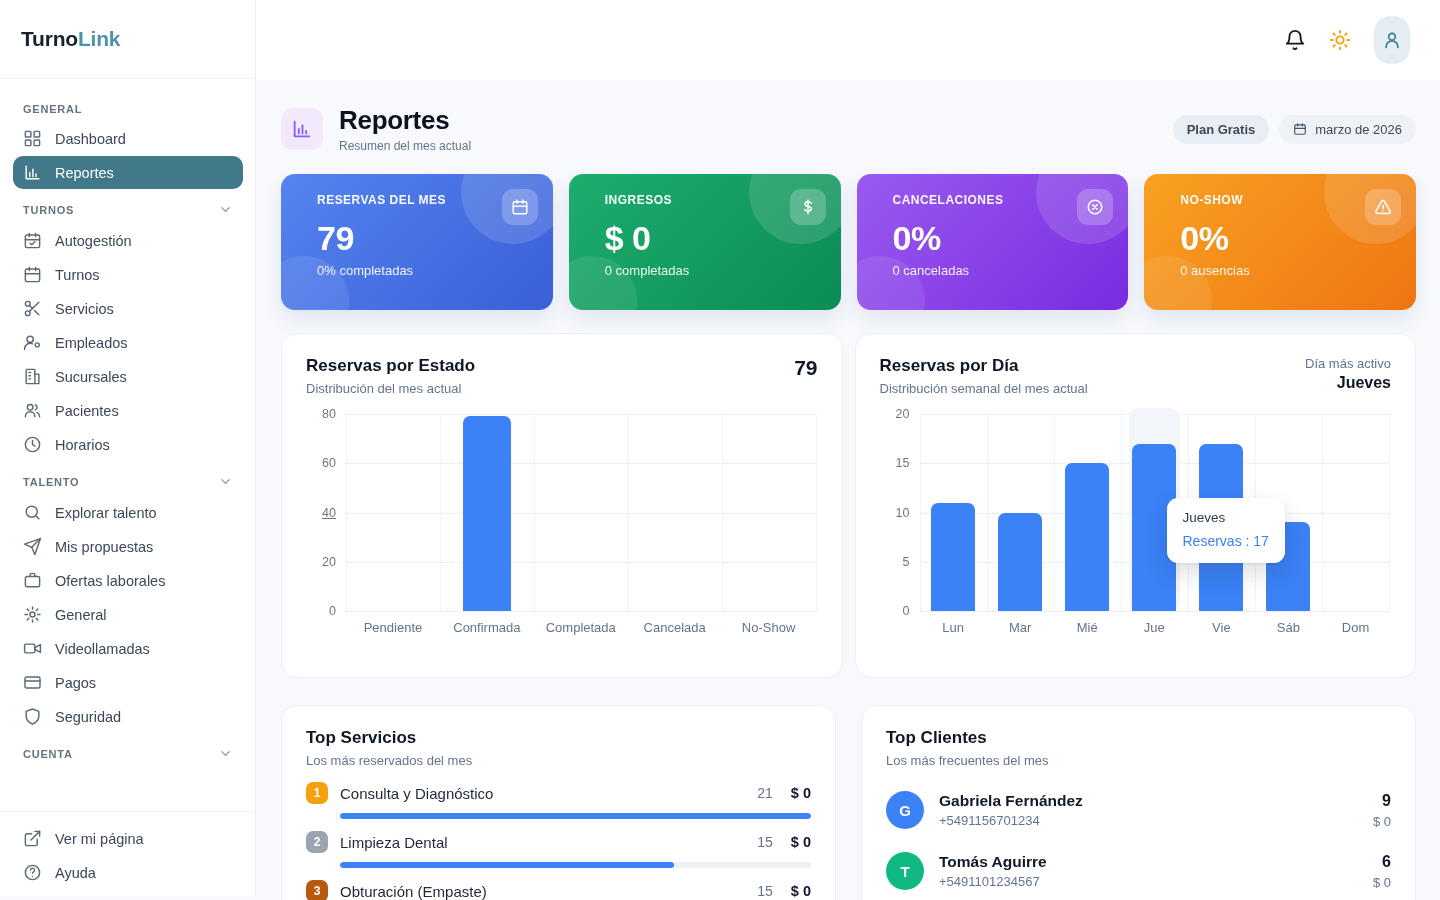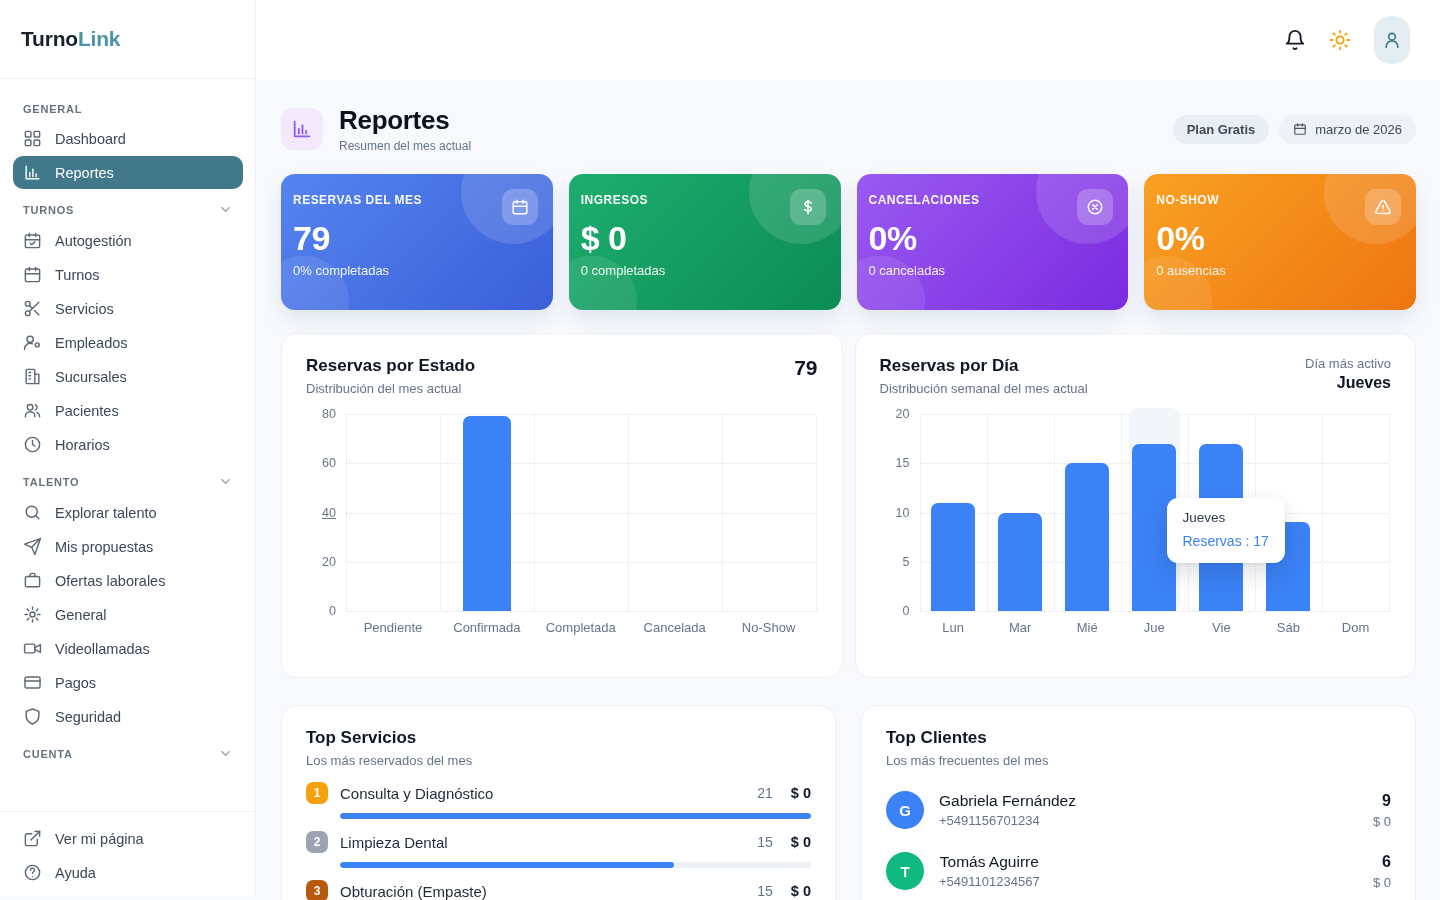--- a/index.html
+++ b/index.html
@@ -40,21 +40,21 @@
   .ph-title { font-size:26px; font-weight:800; color:#0b1220; letter-spacing:-0.3px; }
   .ph-sub { font-size:12px; color:#64748b; margin-top:3px;text-align:right; }
   .ph-right { display:flex; align-items:center; gap:10px; }
   .pill { display:inline-flex; align-items:center; gap:8px; padding:7px 14px; border-radius:999px; font-size:13px; color:#3e4a59; }
   .pill.plan { background:#e9edf4; font-weight:600; }
   .pill.date { background:#eef2f7; font-weight:500; }
   .pill .cicon { width:14px; height:14px; color:#4a5568; }
 
   
   .stats { display:grid; grid-template-columns:repeat(4,1fr); gap:16px; margin-top:21px; }
-  .stat-card { position:relative; height:136px; border-radius:14px; padding:19px 12px; color:#fff; overflow:hidden; box-shadow:0 10px 20px rgba(30,60,140,.10); }
+  .stat-card { position:relative; height:136px; border-radius:14px; padding:19px 36px; color:#fff; overflow:hidden; box-shadow:0 10px 20px rgba(30,60,140,.10); }
   .stat-card::before { content:""; position:absolute; top:-34px; right:-12px; width:104px; height:104px; border-radius:50%; background:rgba(255,255,255,.13); }
   .stat-card::after  { content:""; position:absolute; bottom:-36px; left:-22px; width:90px; height:90px; border-radius:50%; background:rgba(255,255,255,.09); }
   .s-label { position:relative; z-index:2; font-size:12px; font-weight:600; letter-spacing:.04em; opacity:.96; }
   .s-icon { position:absolute; z-index:2; top:15px; right:15px; width:36px; height:36px; border-radius:11px; background:rgba(255,255,255,.22); display:grid; place-items:center; }
   .s-icon svg { width:18px; height:18px; }
   .s-value { position:relative; z-index:2; font-size:34px; font-weight:800; margin-top:12px; letter-spacing:-0.5px; }
   .s-sub { position:relative; z-index:2; font-size:13px; margin-top:5px; opacity:.92; }
 
   
   .card { background:#fff; border:1px solid #eceff4; border-radius:16px; padding:22px 24px; }
@@ -89,21 +89,21 @@
   .svc-top { display:flex; align-items:center; gap:12px; margin-top:12px; }
   .rank { width:22px; height:22px; border-radius:7px; color:#fff; font-size:12px; font-weight:700; display:grid; place-items:center; flex:none; }
   .svc-name { flex:1; font-size:15px; color:#1f2937; font-weight:500; }
   .svc-count { font-size:14px; color:#64748b; }
   .svc-amt { font-size:14.5px; font-weight:700; color:#0f172a; margin-left:6px; }
   .svc-track { margin:9px 0 6px 34px; height:6px; border-radius:3px; background:#edf1f6; overflow:hidden; }
   .svc-fill { height:100%; border-radius:3px; background:#3b82f6; }
   .cli-list { margin-top:8px; }
   .cli-row { display:flex; align-items:center; gap:15px; margin-top:23px; }
   .avatar { width:38px; height:38px; border-radius:50%; color:#fff; font-size:15px; font-weight:600; display:grid; place-items:center; flex:none; }
-  .cli-name { font-size:15.5px; font-weight:400; color:#111827;text-align:center; }
+  .cli-name { font-size:15.5px; font-weight:700; color:#111827;text-align:center; }
   .cli-phone { font-size:13px; color:#64748b; margin-top:3px; }
   .cli-stats { margin-left:auto; text-align:right; }
   .cli-count { font-size:16px; font-weight:700; color:#0f172a; }
   .cli-amt { font-size:13px; color:#64748b; margin-top:4px; }
 </style>
 </head>
 <body>
 
 <div class="app">
 

